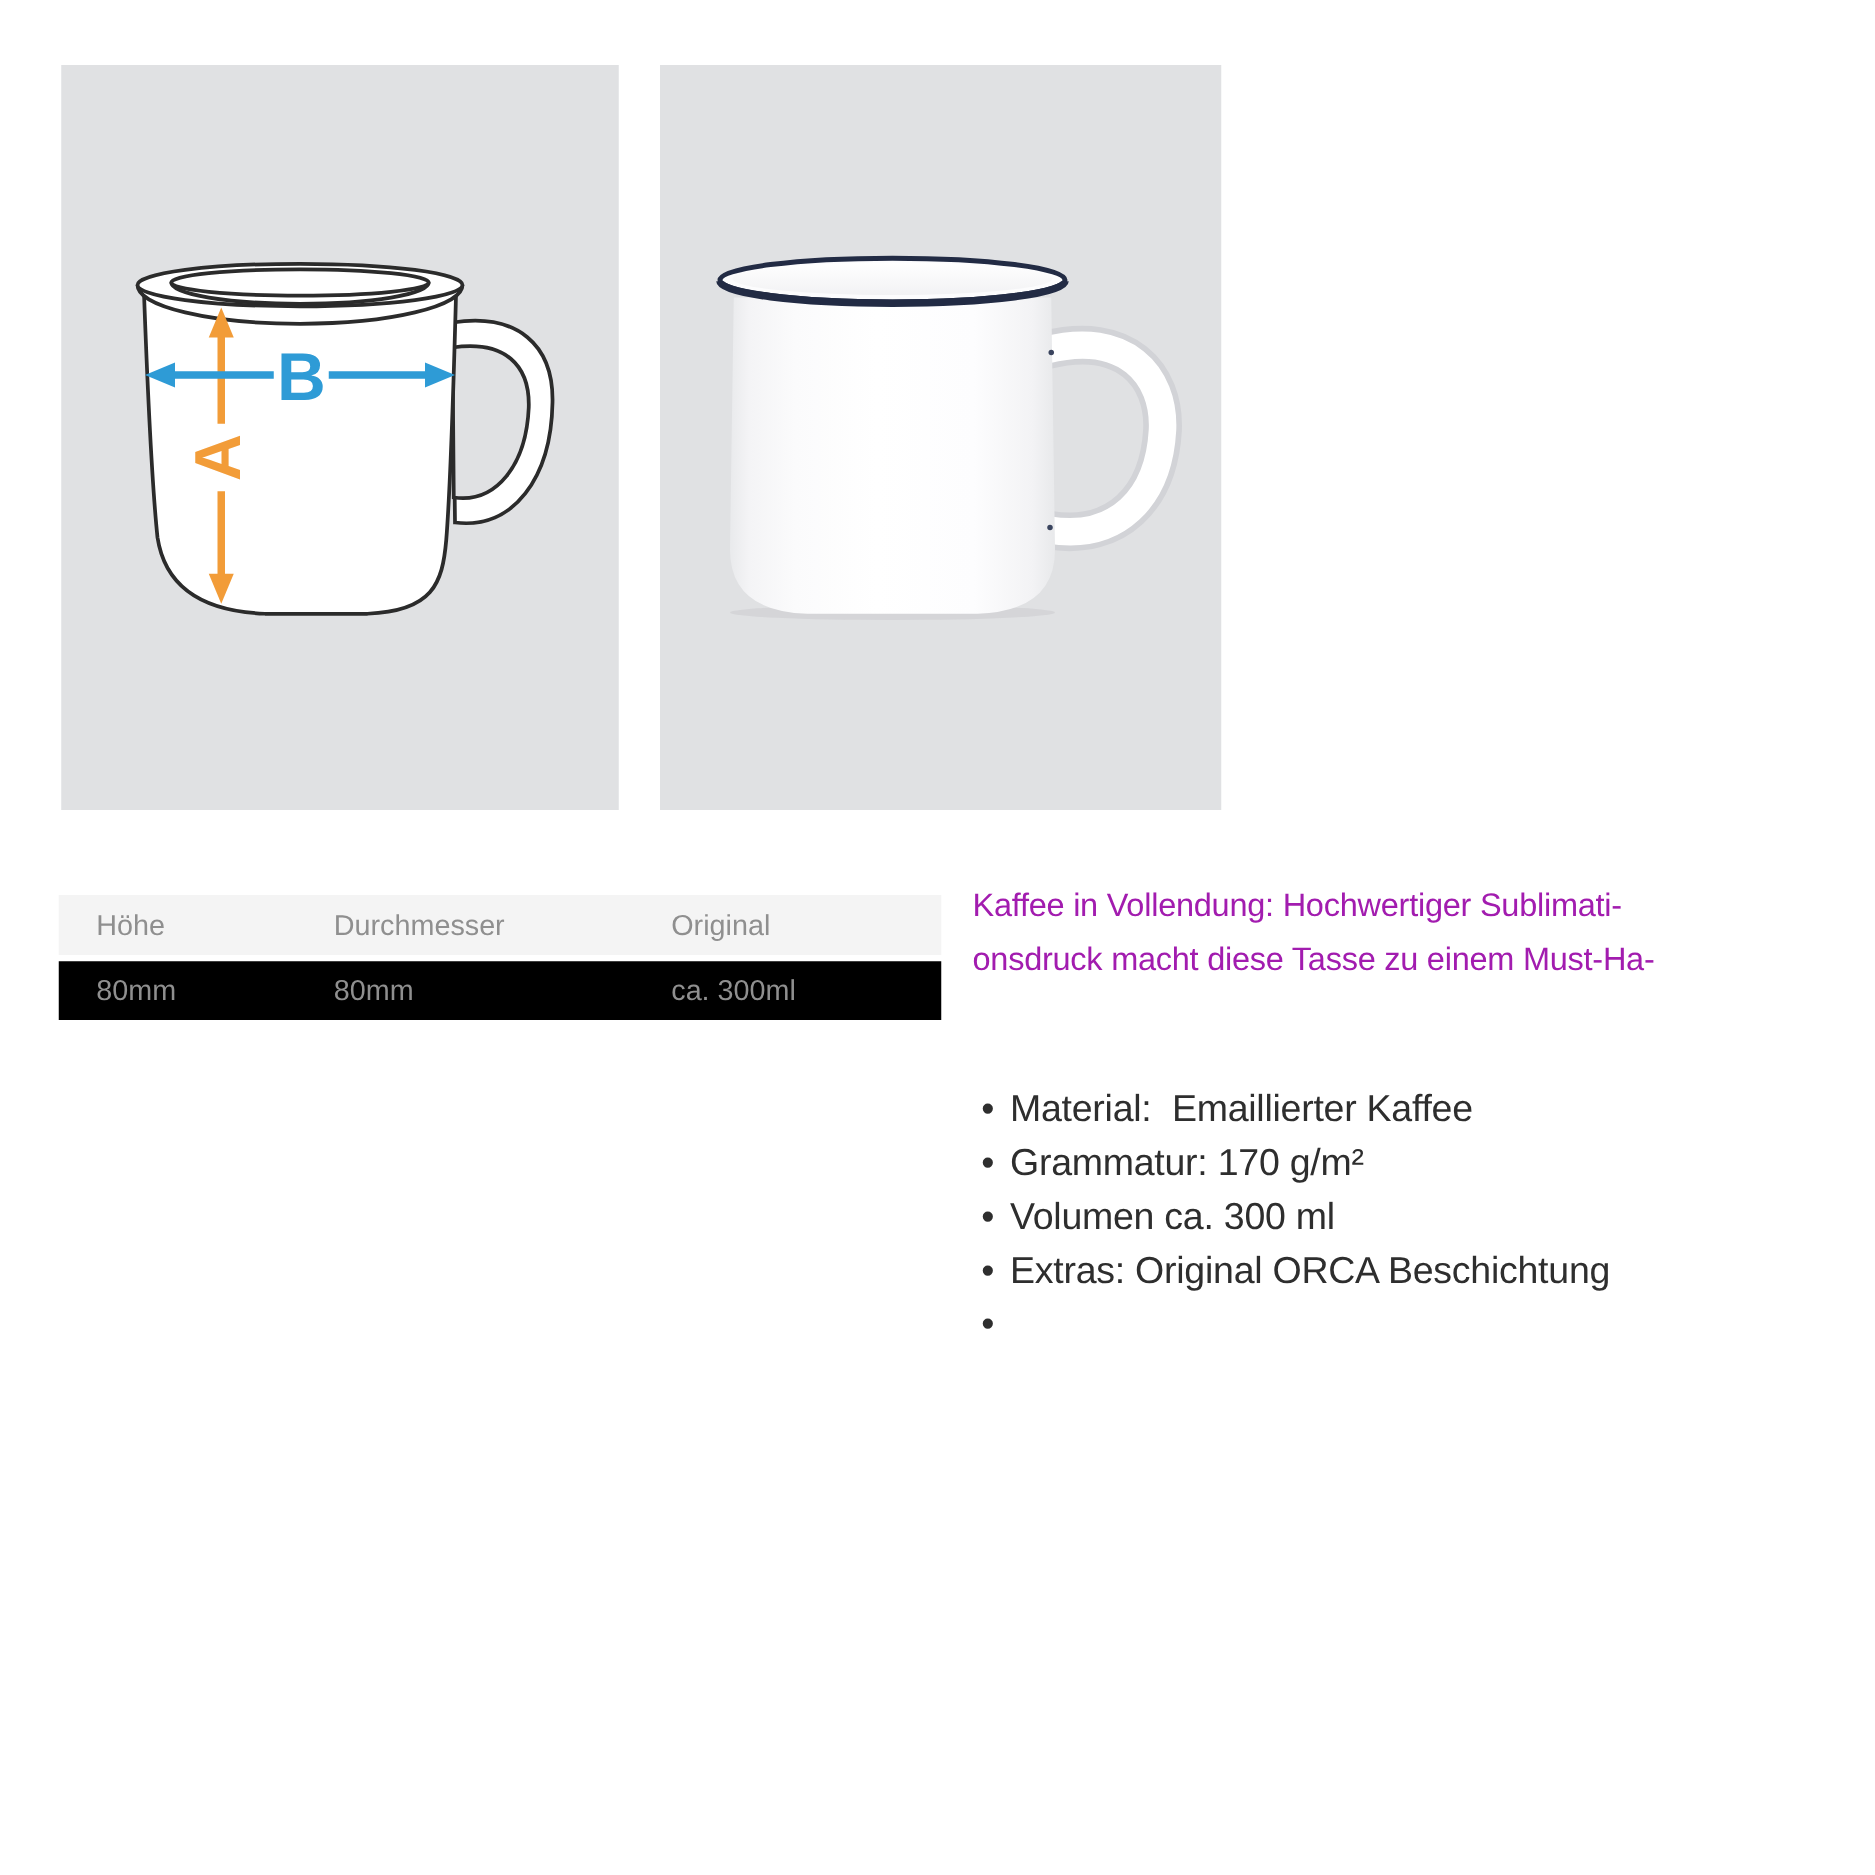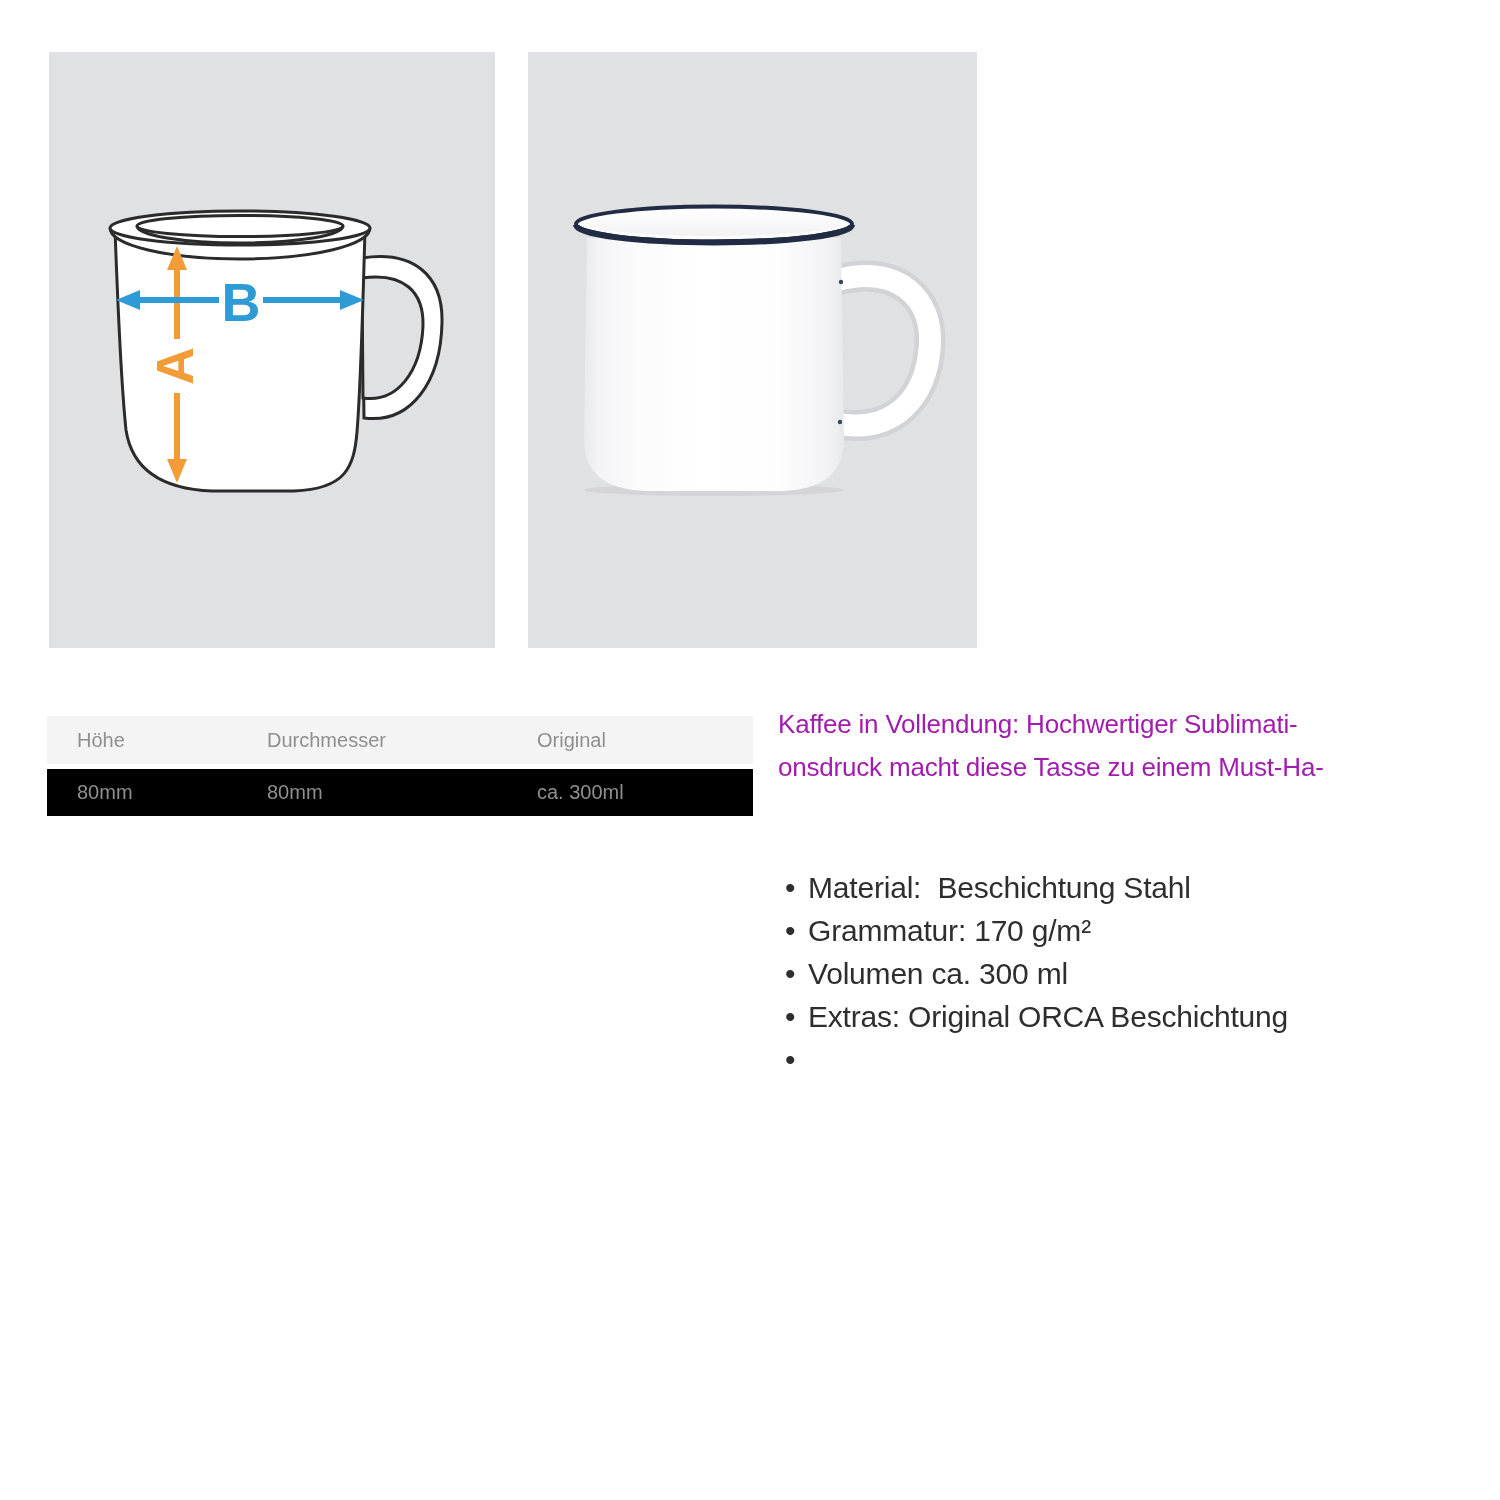--- a/index.html
+++ b/index.html
@@ -6,21 +6,21 @@
   .stage{
     position:relative;width:1500px;height:1500px;background:#ffffff;overflow:hidden;
     font-family:"Liberation Sans","DejaVu Sans",sans-serif;
   }
   .panel{position:absolute;background:#e0e1e3;}
   .panel-left{left:49px;top:52px;width:446px;height:596px;}
   .panel-right{left:528px;top:52px;width:449px;height:596px;}
   .panel svg{display:block;width:100%;height:100%;}
 
   
-  .size-table{position:absolute;left:47px;top:716px;width:706px;font-size:20px;color:#8f8f8f;}
+  .size-table{position:absolute;left:47px;top:716px;width:706px;font-size:23px;color:#8f8f8f;}
   .size-row{display:grid;grid-template-columns:190px 270px 1fr;align-items:center;padding-left:30px;}
   .size-row.head{height:48px;background:#f4f4f4;margin-bottom:5px;}
   .size-row.vals{height:47px;background:#000000;}
 
   
   .desc{
     position:absolute;left:778px;top:703px;width:690px;
     font-size:26px;line-height:43px;color:#a21caf;letter-spacing:-0.2px;
   }
   .desc .line{display:block;white-space:pre;}
@@ -123,21 +123,21 @@
   </div>
 
   <div class="desc">
     <span class="line">Kaffee in Vollendung: Hochwertiger Sublimati-</span>
     <span class="line">onsdruck macht diese Tasse zu einem Must-Ha-</span>
   </div>
 
   <div class="features">
     <div class="feature">
       <span class="marker">•</span>
-      <span class="ftext">Material:  Beschichtung Stahl</span>
+      <span class="ftext">Material:  Emaillierter Kaffee</span>
     </div>
     <div class="feature">
       <span class="marker">•</span>
       <span class="ftext">Grammatur: 170 g/m²</span>
     </div>
     <div class="feature">
       <span class="marker">•</span>
       <span class="ftext">Volumen ca. 300 ml</span>
     </div>
     <div class="feature">

